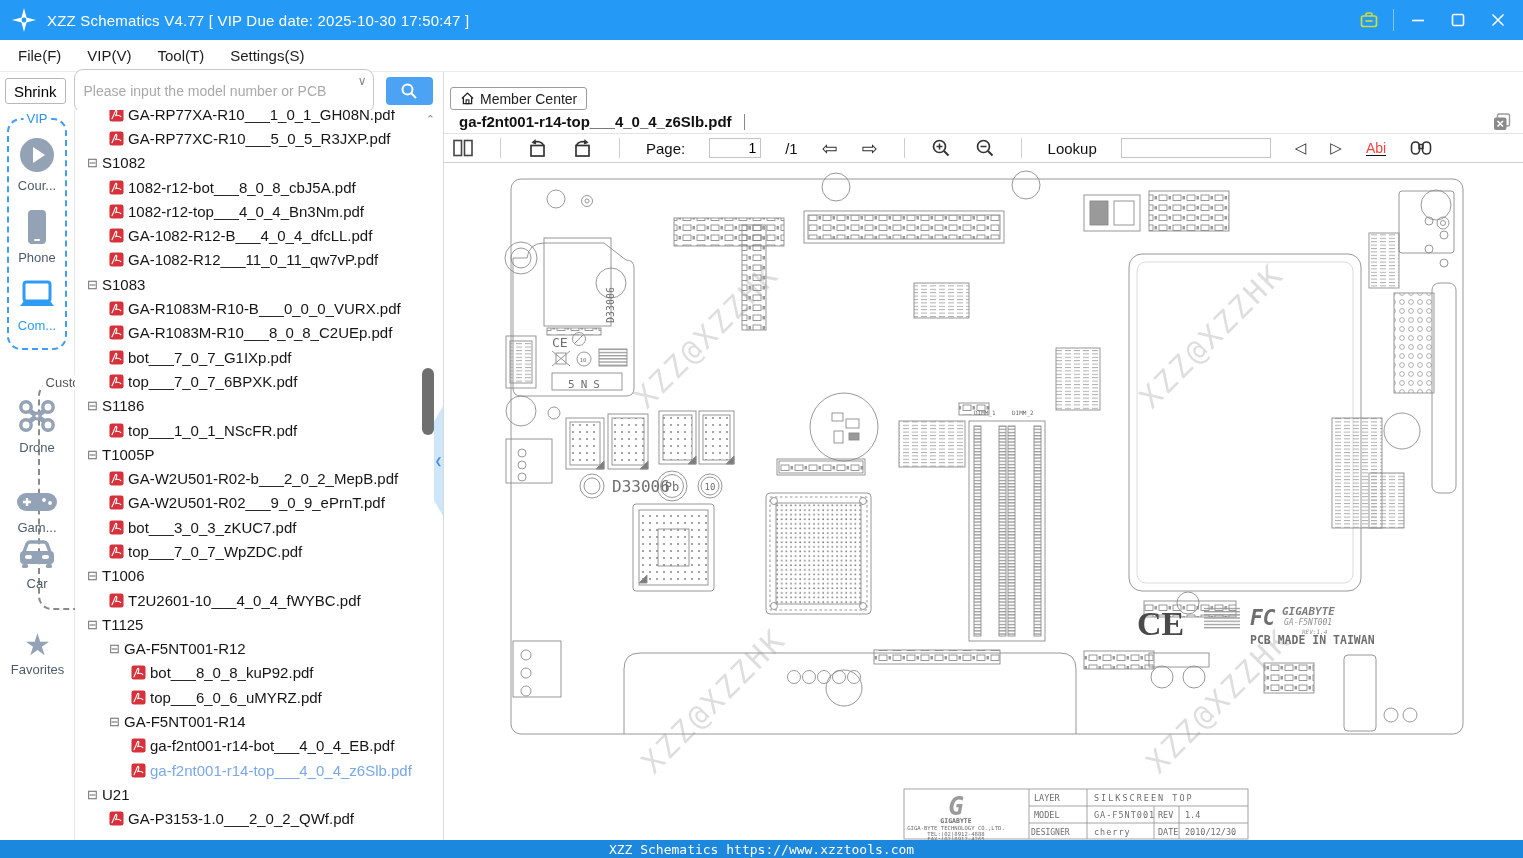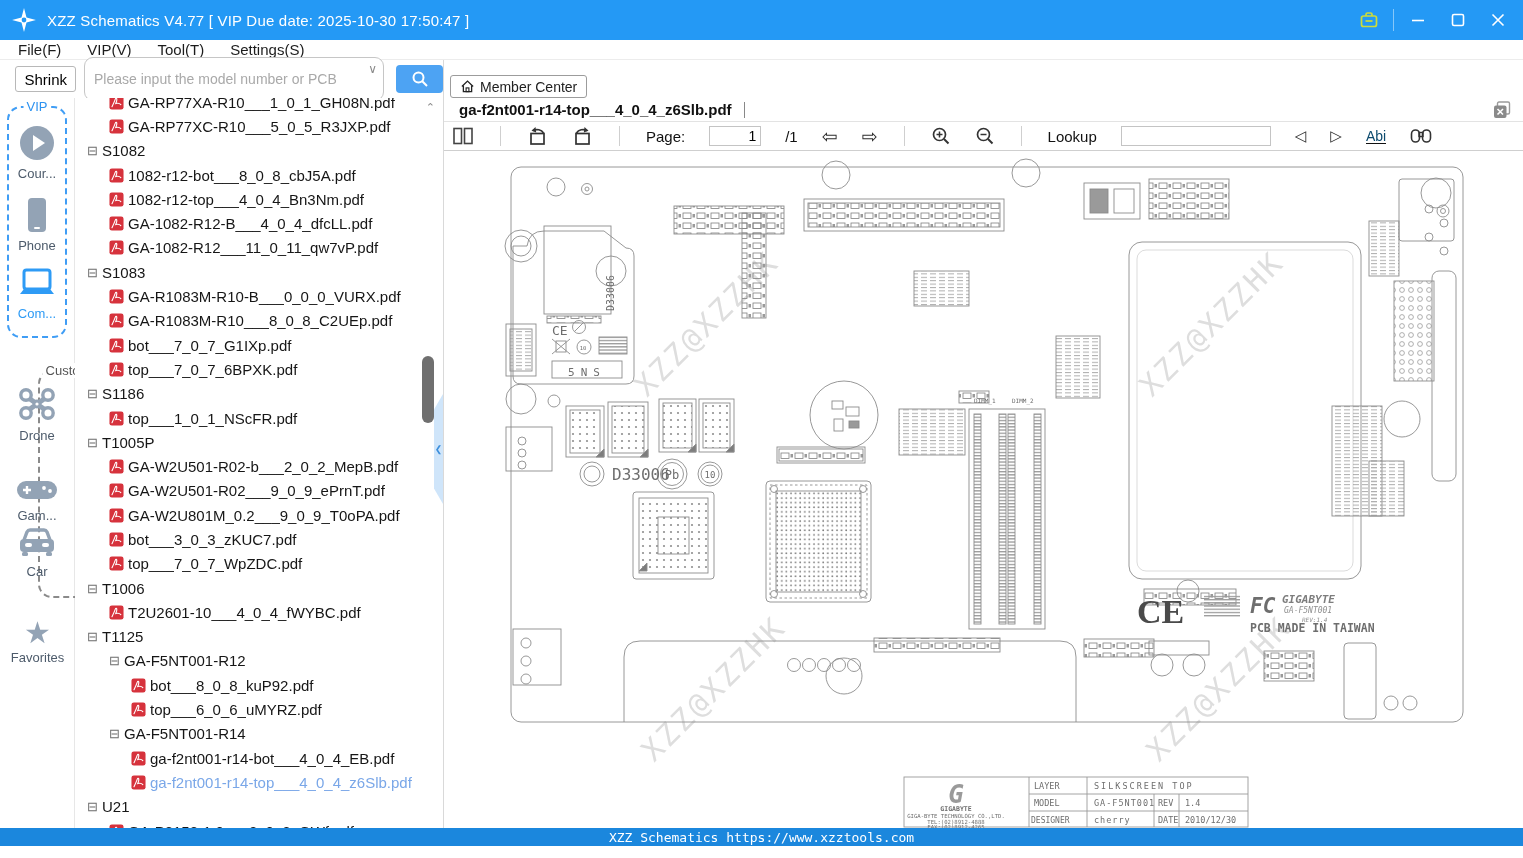--- a/index.html
+++ b/index.html
@@ -9,27 +9,27 @@
   
   .titlebar { height:40px; background:#2499f5; display:flex; align-items:center; color:#fff; }
   .logo { width:26px; height:26px; margin:0 10px 0 11px; }
   .title-text { font-size:15px; letter-spacing:.2px; }
   .titlebar .spacer { flex:1; }
   .tb-icon { width:22px; height:22px; display:flex; align-items:center; justify-content:center; margin:0 9px; cursor:pointer; }
   .tb-sep { width:1px; height:22px; background:rgba(255,255,255,.45); margin:0 4px; }
   .winbtn { font-size:16px; color:#fff; }
 
   
-  .menubar { height:20px; display:flex; align-items:center; background:#fff; border-bottom:1px solid #ececec; }
+  .menubar { height:32px; display:flex; align-items:center; background:#fff; border-bottom:1px solid #ececec; }
   .menu-item { font-size:15px; color:#1c1c1c; padding:0 13px; cursor:pointer; }
   .menu-item:first-child { padding-left:18px; }
 
   
   .topbar { height:38px; display:flex; align-items:stretch; }
-  .topbar-left { width:443px; display:flex; align-items:center; flex:none;justify-content:flex-end; }
+  .topbar-left { width:443px; display:flex; align-items:center; flex:none; }
   .shrink-btn { margin-left:5px; height:26px; padding:0 8px; font-size:15px; border:1px solid #b8b8b8;
     border-radius:3px; background:#fff; display:flex; align-items:center; cursor:pointer; }
   .model-input-wrap { position:relative; margin-left:8px; }
   .model-input { width:300px; height:44px; border:1px solid #c6c6c6; border-radius:9px; font-size:14px;
     padding:0 24px 0 9px; color:#333; }
   .model-input::placeholder { color:#a9a9a9; }
   .input-chevron { position:absolute; right:7px; top:5px; color:#8a8a8a; font-size:12px; }
   .search-btn { margin-left:12px; width:47px; height:28px; background:#4da3f3; border:none; border-radius:4px;
     display:flex; align-items:center; justify-content:center; cursor:pointer; }
   .topbar-right { flex:1; border-left:1px solid #d9d9d9; display:flex; align-items:flex-end; }
@@ -80,21 +80,21 @@
   .tab-sep { width:1px; height:16px; background:#888; margin-left:12px; }
   .closeall { position:absolute; right:12px; top:3px; width:18px; height:18px; cursor:pointer; }
   .toolbar { height:29px; flex:none; display:flex; align-items:center; gap:24px; border-bottom:1px solid #cfcfcf; padding-left:8px; }
   .ticon { display:flex; align-items:center; justify-content:center; cursor:pointer; }
   .tsep { width:1px; height:20px; background:#cfcfcf; margin:0 2px; }
   .tlabel { font-size:15px; color:#111; }
   .page-input { width:52px; height:20px; border:1px solid #c4c4c4; font-size:14px; text-align:right; padding-right:4px; }
   .lookup-input { width:150px; height:20px; border:1px solid #c4c4c4; font-size:13px; padding:0 4px; }
   .uarrow { font-size:19px; color:#2b2b2b; line-height:19px; }
   .tri { font-size:15px; color:#2b2b2b; }
-  .abi { font-size:14px; color:#0c4a6e; border-bottom:1px solid #111; line-height:14px; cursor:pointer; }
+  .abi { font-size:14px; color:#ef4444; border-bottom:1px solid #111; line-height:14px; cursor:pointer; }
   .canvas { position:relative; flex:1; background:#fff; overflow:hidden; }
   .canvas svg.pcb { position:absolute; left:0; top:0; }
 
   
   .statusbar { height:18px; background:#1b87dd; color:#fff; display:flex; align-items:center; justify-content:center;
     font-family:"DejaVu Sans Mono", monospace; font-size:13px; }
 
   
   text.m { font-family:"DejaVu Sans Mono", monospace; fill:#6e6e6e; }
 </style>
@@ -365,29 +365,20 @@
           <span class="lbl">GA-W2U501-R02-b___2_0_2_MepB.pdf</span>
         </div>
         <div class="tree-row lvl1">
           <span class="pdf">
             <svg viewBox="0 0 16 16" width="15" height="15">
               <rect x="0.5" y="0.5" width="15" height="15" rx="2.5" fill="#d6323c"></rect>
               <path d="M3.2 12.5 C4.8 9.2 6.2 6.2 6.8 4.2 c0.2 -0.9 1.4 -0.9 1.5 0 c0.2 1.5 -0.3 3.1 -1.1 4.9 c2 -0.6 4.6 0.2 5.4 1.2" fill="none" stroke="#fff" stroke-width="1.2" stroke-linecap="round"></path>
             </svg>
           </span>
           <span class="lbl">GA-W2U501-R02___9_0_9_ePrnT.pdf</span>
-        </div>
-        <div class="tree-row lvl1">
-          <span class="pdf">
-            <svg viewBox="0 0 16 16" width="15" height="15">
-              <rect x="0.5" y="0.5" width="15" height="15" rx="2.5" fill="#d6323c"></rect>
-              <path d="M3.2 12.5 C4.8 9.2 6.2 6.2 6.8 4.2 c0.2 -0.9 1.4 -0.9 1.5 0 c0.2 1.5 -0.3 3.1 -1.1 4.9 c2 -0.6 4.6 0.2 5.4 1.2" fill="none" stroke="#fff" stroke-width="1.2" stroke-linecap="round"></path>
-            </svg>
-          </span>
-          <span class="lbl">GA-W2U801M_0.2___9_0_9_T0oPA.pdf</span>
         </div>
         <div class="tree-row lvl1">
           <span class="pdf">
             <svg viewBox="0 0 16 16" width="15" height="15">
               <rect x="0.5" y="0.5" width="15" height="15" rx="2.5" fill="#d6323c"></rect>
               <path d="M3.2 12.5 C4.8 9.2 6.2 6.2 6.8 4.2 c0.2 -0.9 1.4 -0.9 1.5 0 c0.2 1.5 -0.3 3.1 -1.1 4.9 c2 -0.6 4.6 0.2 5.4 1.2" fill="none" stroke="#fff" stroke-width="1.2" stroke-linecap="round"></path>
             </svg>
           </span>
           <span class="lbl">bot___3_0_3_zKUC7.pdf</span>
         </div>

